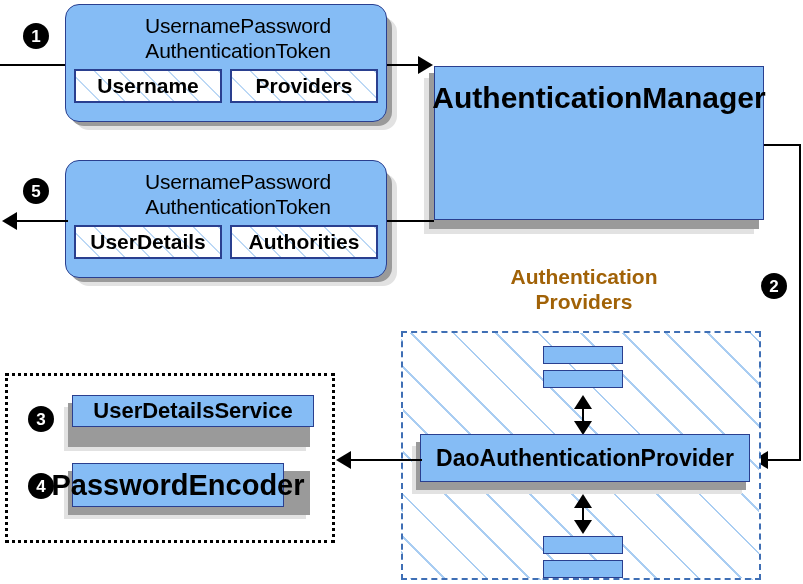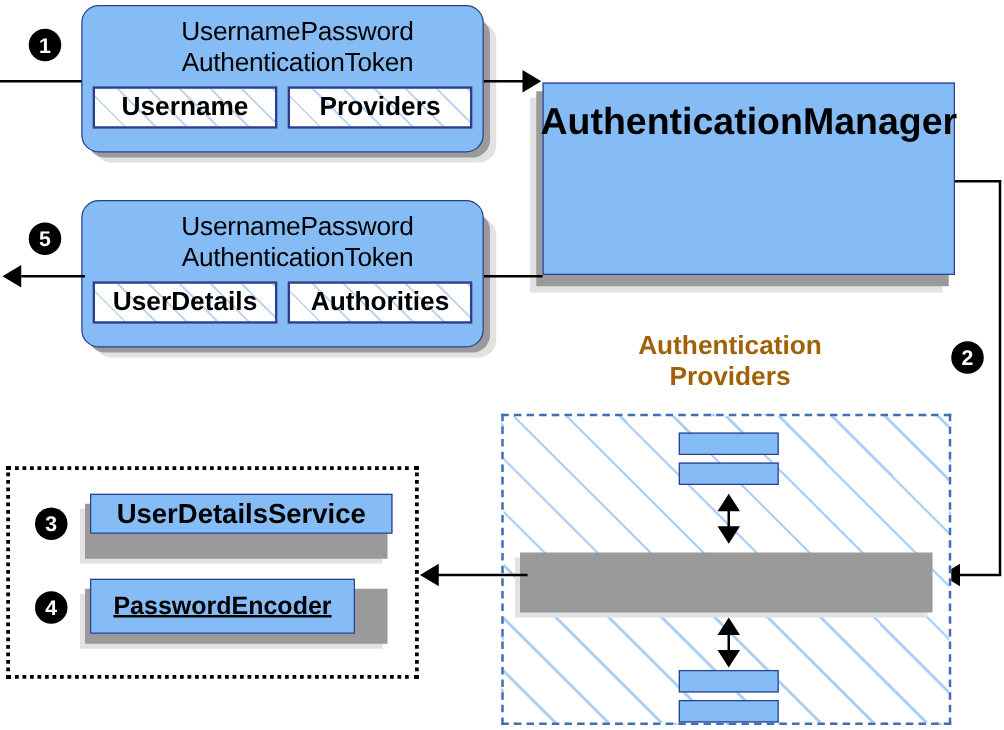--- a/index.html
+++ b/index.html
@@ -219,20 +219,23 @@
 
   <div class="mini-bar" style="left:543px;top:346px;width:80px;height:18px;"></div>
   <div class="mini-bar" style="left:543px;top:370px;width:80px;height:18px;"></div>
 
   <div class="arrow arrow-up" style="left:574px;top:395px;"></div>
   <div class="vline" style="left:582px;top:399px;height:26px;"></div>
   <div class="arrow arrow-down" style="left:574px;top:421px;"></div>
 
   <div class="shadow-light" style="left:412px;top:446px;width:330px;height:48px;"></div>
   <div class="shadow-dark" style="left:416px;top:442px;width:330px;height:48px;"></div>
+  <div class="node" style="left:420px;top:434px;width:330px;height:48px;font-size:23px;">
+    <span>DaoAuthenticationProvider</span>
+  </div>
 
   <div class="arrow arrow-up" style="left:574px;top:494px;"></div>
   <div class="vline" style="left:582px;top:498px;height:26px;"></div>
   <div class="arrow arrow-down" style="left:574px;top:520px;"></div>
 
   <div class="mini-bar" style="left:543px;top:536px;width:80px;height:18px;"></div>
   <div class="mini-bar" style="left:543px;top:560px;width:80px;height:18px;"></div>
 
   <div class="hline" style="left:350px;top:459px;width:72px;"></div>
   <div class="arrow arrow-left" style="left:336px;top:451px;"></div>
@@ -242,21 +245,21 @@
   <div class="step" style="left:28px;top:406px;">3</div>
   <div class="shadow-light" style="left:64px;top:407px;width:242px;height:44px;"></div>
   <div class="shadow-dark" style="left:68px;top:403px;width:242px;height:44px;"></div>
   <div class="node" style="left:72px;top:395px;width:242px;height:32px;font-size:22px;">
     <span>UserDetailsService</span>
   </div>
 
   <div class="step" style="left:28px;top:473px;">4</div>
   <div class="shadow-light" style="left:64px;top:475px;width:242px;height:44px;"></div>
   <div class="shadow-dark" style="left:68px;top:471px;width:242px;height:44px;"></div>
-  <div class="node" style="left:72px;top:463px;width:212px;height:44px;font-size:20px;text-decoration:underline;">
+  <div class="node" style="left:72px;top:463px;width:212px;height:44px;font-size:29px;">
     <span>PasswordEncoder</span>
   </div>
 
   <div class="shadow-light" style="left:75px;top:174px;width:322px;height:112px;border-radius:14px;"></div>
   <div class="shadow-dark" style="left:70px;top:170px;width:322px;height:112px;border-radius:14px;"></div>
 
   <div class="node rounded token-card" style="left:65px;top:160px;width:322px;height:118px;">
     <div class="token-title node-label">
       <div>UsernamePassword</div>
       <div>AuthenticationToken</div>

